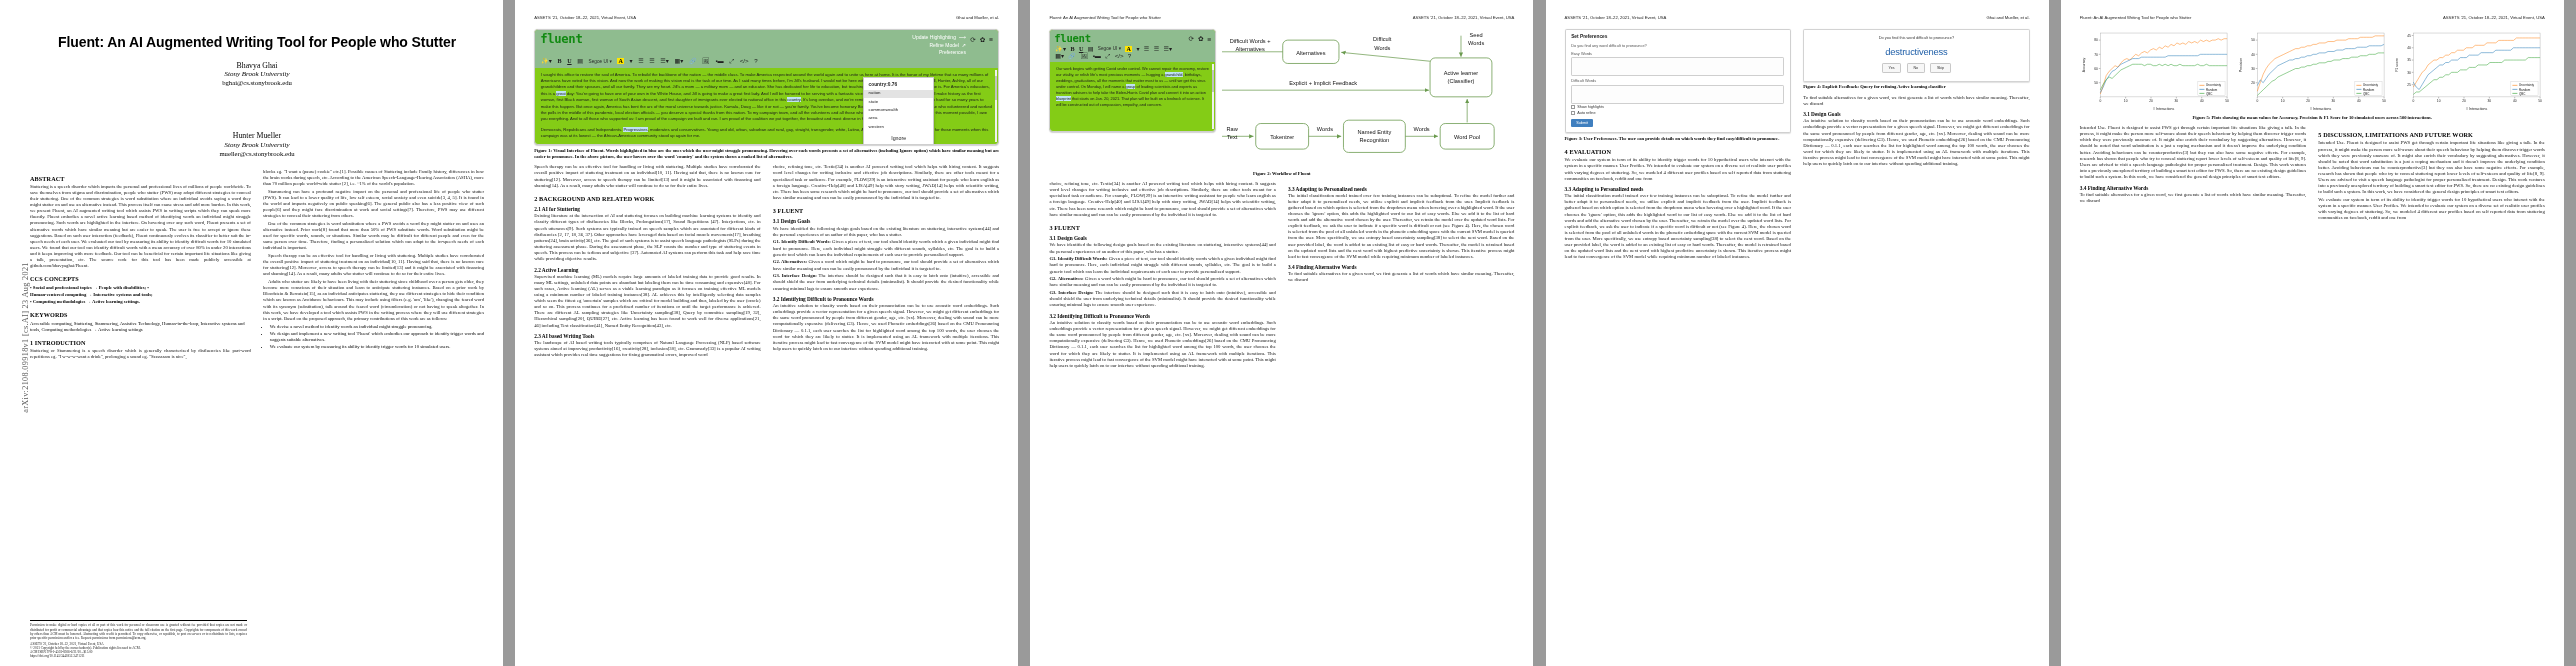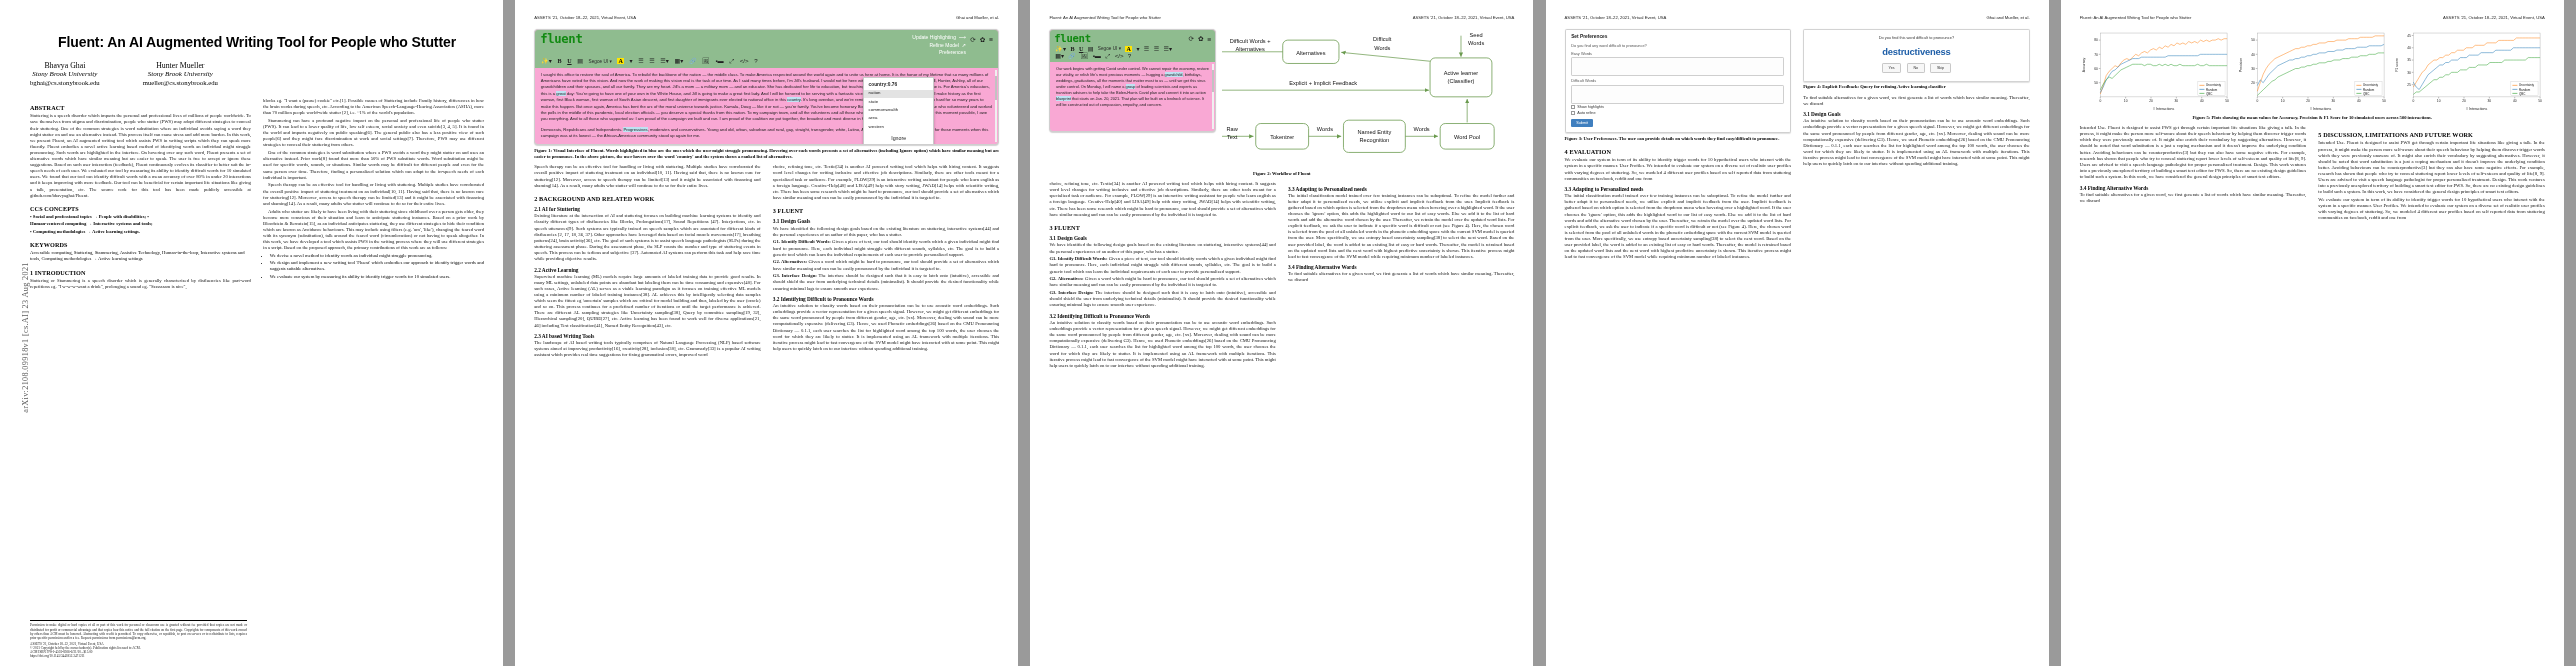--- a/index.html
+++ b/index.html
@@ -36,21 +36,21 @@
   }
   .runhead .l, .runhead .c, .runhead .r{ white-space:nowrap; }
   .runhead .c{ flex:1; text-align:center; }
   .runhead .r{ text-align:right; }
   
   .paper-title{
     font-family:"Liberation Sans", sans-serif;
     font-weight:bold; font-size:14px; text-align:center;
     letter-spacing:-0.1px; margin:19px 0 11px 0; color:#000;
   }
-  .authors{ display:flex; justify-content:flex-start; gap:43px; margin-bottom:10px; }
+  .authors{ display:flex; justify-content:space-between; gap:43px; margin-bottom:10px;flex-direction:column; }
   .author{ text-align:center; line-height:1.28; font-size:7px; }
   .author .nm{ font-size:7.8px; }
   .author .af{ font-size:7px;font-style:italic; }
   .author .em{ font-size:6.7px; }
   
   .cols{ display:flex; gap:12.2px; }
   .col{ flex:1 1 0; min-width:0; }
   h2.sec{
     font-family:"Liberation Serif", serif; font-weight:bold;
     font-size:6.2px; margin:6.1px 0 2.2px 0; letter-spacing:0.1px;
@@ -76,21 +76,21 @@
   .footnote .perm{ margin-bottom:1.7px; }
   
   .figcap{
     font-size:4.6px; line-height:1.28; font-weight:bold;
     text-align:justify; margin:2.8px 0 4.4px 0;
   }
   .figcap.ctr{ text-align:center; }
   
   .fluent-app{
     border:0.6px solid #cfcfcf; border-radius:3.9px; overflow:hidden;
-    background:#f9a8d4; box-shadow:0 0.6px 1.1px rgba(0,0,0,.18);
+    background:#84cc16; box-shadow:0 0.6px 1.1px rgba(0,0,0,.18);
     font-family:"Liberation Sans", sans-serif; position:relative;
   }
   .fl-head{ background:#8fbc8f; padding:3.3px 5px 0 5px; position:relative; }
   .fl-topbar{ display:flex; align-items:flex-start; justify-content:space-between; }
   .fl-logo{
     font-family:"DejaVu Sans Mono", monospace; font-weight:bold;
     font-size:12.2px; color:#128a12; letter-spacing:-0.3px; line-height:1;
   }
   .fl-annots{ text-align:right; color:#fff; font-size:5px; line-height:1.45; padding-top:1.1px; }
   .fl-annots .row{ display:flex; align-items:center; justify-content:flex-end; gap:2.8px; }
@@ -153,21 +153,21 @@
   .pref-panel .chk{ display:flex; align-items:center; gap:2.2px; margin:1.7px 0; font-size:3.8px; }
   .pref-panel .box{ width:3.9px; height:3.9px; border:0.6px solid #999; display:inline-block; }
   
   .query-panel{
     border:0.6px solid #d3d3d3; background:#fff; border-radius:1.7px;
     font-family:"Liberation Sans",sans-serif; padding:5px 6.7px 7.8px 6.7px;
     box-shadow:0 0.6px 1.1px rgba(0,0,0,.12); text-align:center;
   }
   .query-panel .q{ font-size:3.9px; color:#3a3a3a; margin-bottom:5.6px; }
   .query-panel .word{
-    font-size:9.4px; color:#1f5fa8; font-weight:bold; letter-spacing:-0.2px; margin-bottom:6.7px;
+    font-size:9.4px; color:#1f5fa8; font-weight:normal; letter-spacing:-0.2px; margin-bottom:6.7px;
   }
   .query-panel .opts{ display:flex; justify-content:center; gap:5.6px; }
   .query-panel .op{
     border:0.6px solid #c8c8c8; border-radius:1.1px; font-size:3.7px;
     padding:1.7px 5.6px; color:#333; background:#f7f7f7;
   }
   
   .chart-row{ display:flex; gap:5.6px; }
   .chartbox{ flex:1 1 0; }
   .chart-svg{ width:100%; height:83px; display:block; }

